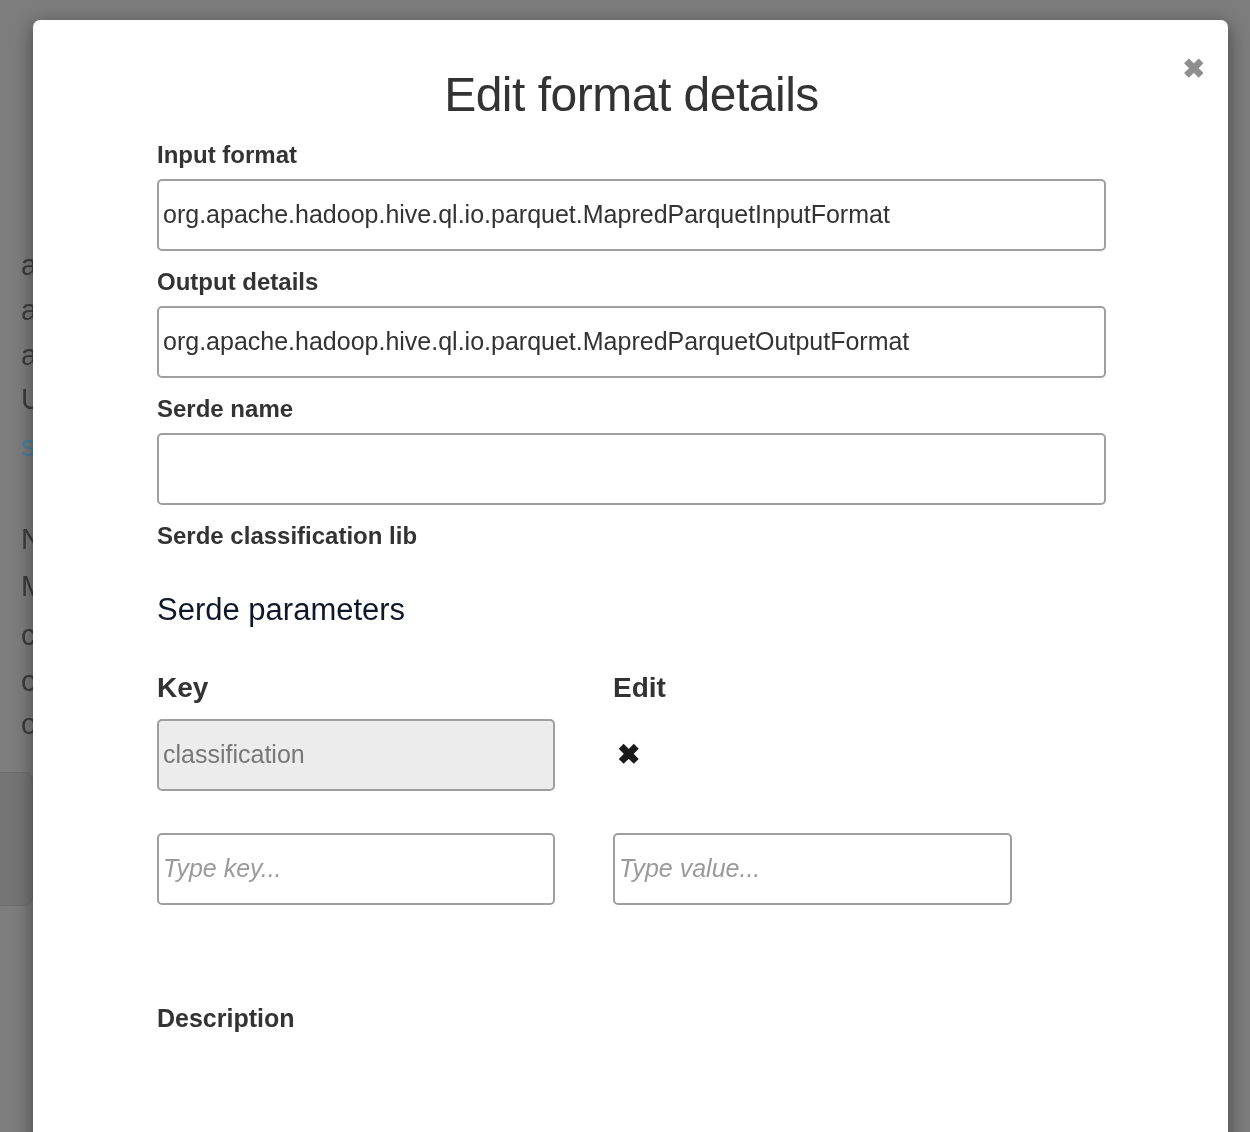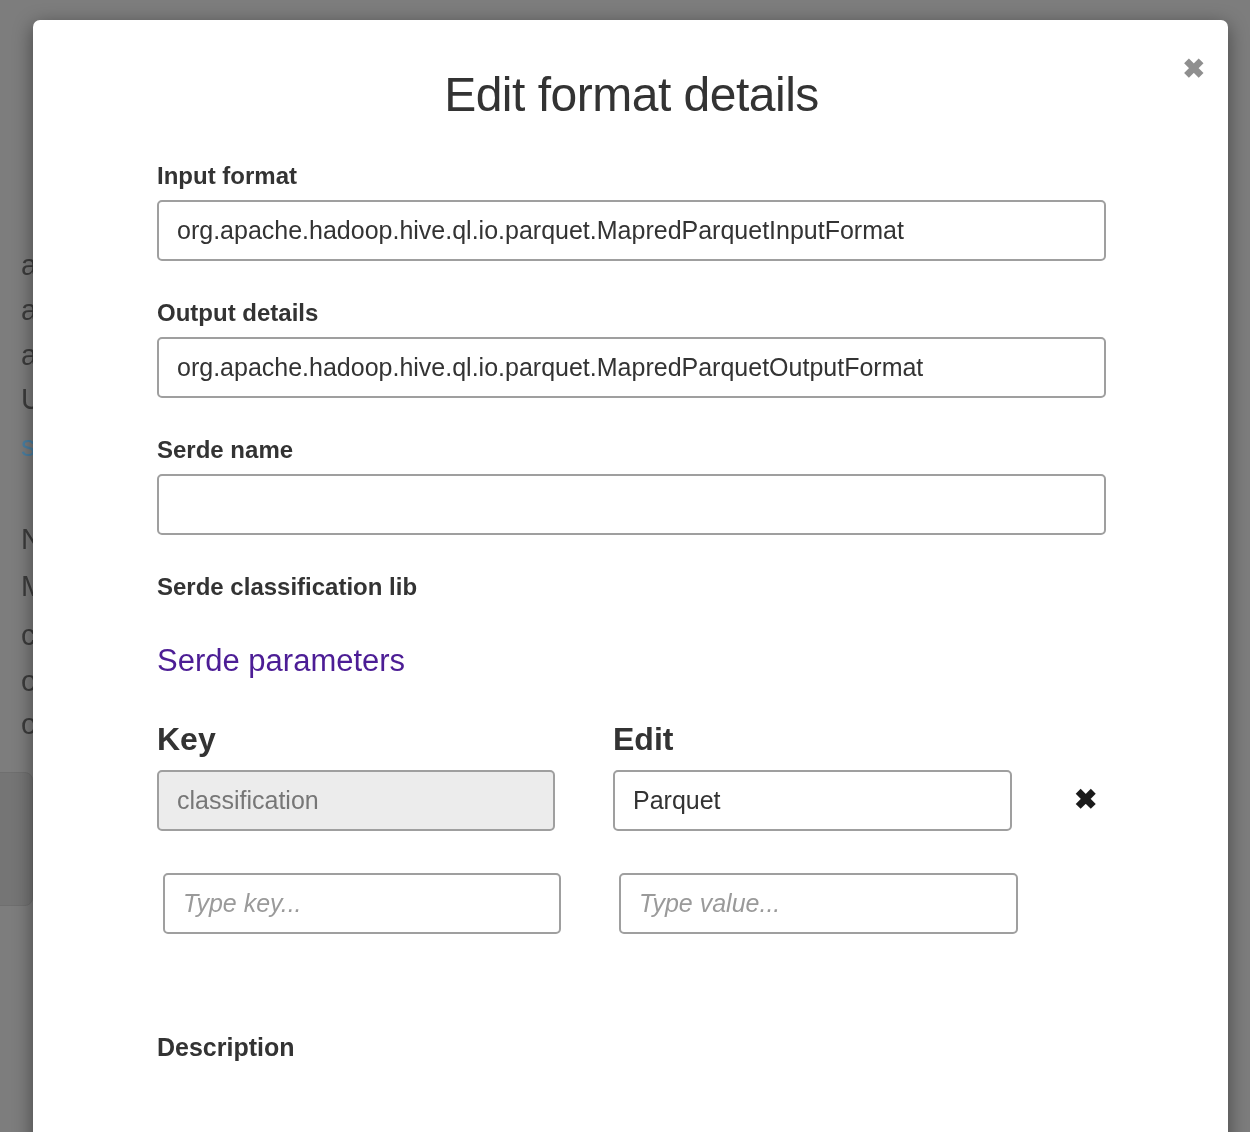--- a/index.html
+++ b/index.html
@@ -64,70 +64,70 @@
   h1.modal-title {
     margin-top: 46px;
     font-size: 48px;
     font-weight: 400;
     line-height: 1.2;
     color: #333;
     text-align: center;
     letter-spacing: -0.5px;
   }
 
-  .field { margin-top: 38px; }
+  .field { margin-top: 17px; }
   .field-label {
     display: block;
     font-size: 24px;
     font-weight: 700;
     color: #333;
     line-height: 28px;
     margin-bottom: 10px;
   }
   .text-input {
     display: block;
     width: 949px;
-    height: 61px;
+    height: 72px;
     border: 2px solid #9f9f9f;
     border-radius: 5px;
     background: #fff;
     font-family: inherit;
     font-size: 25px;
     color: #333;
-    padding: 0 18px;
+    padding: 0 4px;
     outline: none;
   }
   .text-input::placeholder { color: #9a9a9a; font-style: italic; opacity: 1; }
   .text-input:disabled {
     background: #ececec;
     color: #14532d;
     -webkit-text-fill-color: #777;
     opacity: 1;
   }
 
   h2.serde-params-heading {
     margin-top: 42px;
     font-size: 31px;
     font-weight: 400;
-    color: #4c1d95;
+    color: #0f172a;
     line-height: 36px;
   }
 
   .kv-header { display: flex; margin-top: 46px; }
   .kv-header .col-label {
-    font-size: 32px;
+    font-size: 28px;
     font-weight: 700;
     color: #333;
     line-height: 28px;
   }
   .kv-header .col-key { width: 456px; }
 
   .kv-row { display: flex; align-items: center; }
   .kv-row.existing { margin-top: 17px; }
-  .kv-row.new { margin-top: 42px; margin-left: 6px; }
+  .kv-row.new { margin-top: 42px; }
   .kv-row .key-input { width: 398px; }
   .kv-row .value-input { width: 399px; margin-left: 58px; }
   .remove-btn {
     margin-left: 62px;
     border: none;
     background: transparent;
     font-size: 28px;
     line-height: 1;
     color: #1a1a1a;
     font-weight: 700;
@@ -189,21 +189,20 @@
 
     <h2 class="serde-params-heading">Serde parameters</h2>
 
     <div class="kv-header">
       <span class="col-label col-key">Key</span>
       <span class="col-label">Edit</span>
     </div>
 
     <div class="kv-row existing">
       <input class="text-input key-input" type="text" disabled="" value="classification" style="">
-      <input class="text-input value-input" type="text" value="Parquet" style="">
       <button class="remove-btn" aria-label="Remove parameter">✖</button>
     </div>
 
     <div class="kv-row new">
       <input class="text-input key-input" type="text" placeholder="Type key..." style="">
       <input class="text-input value-input" type="text" placeholder="Type value..." style="">
     </div>
 
     <label class="description-label">Description</label>
 

